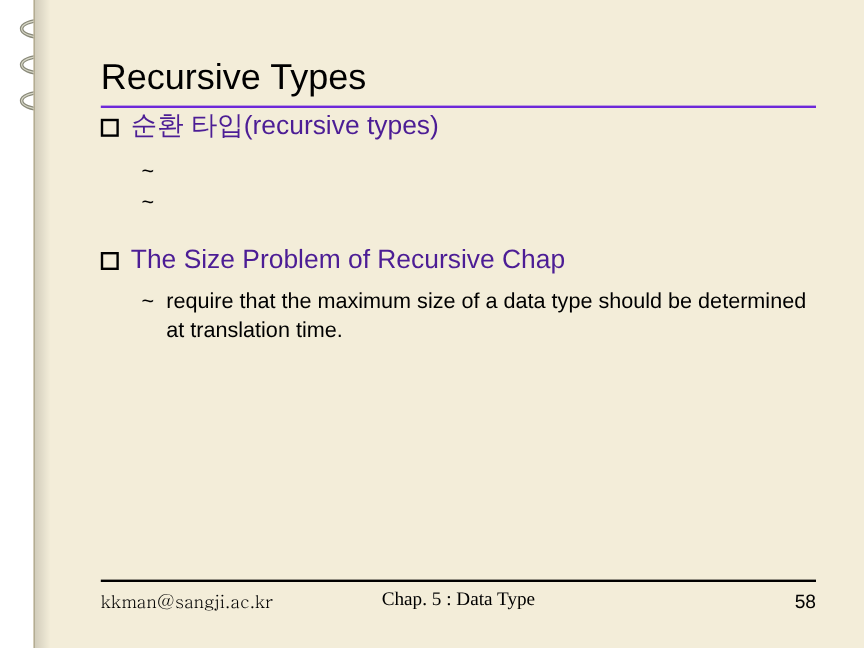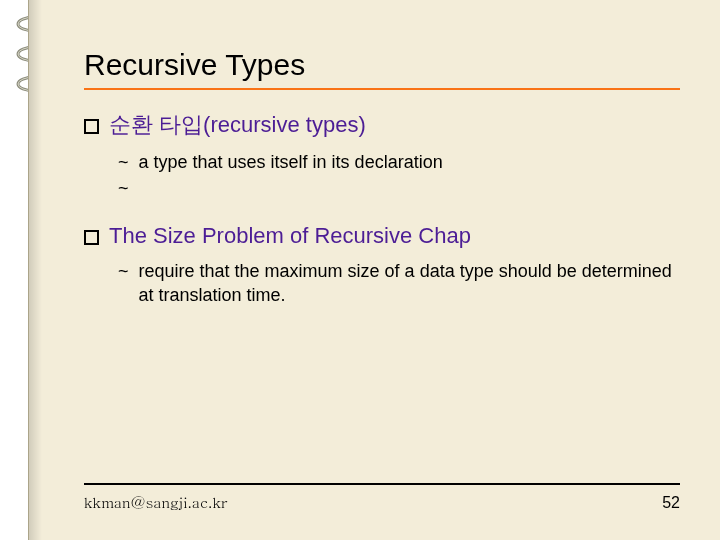--- a/index.html
+++ b/index.html
@@ -48,22 +48,21 @@
     position: absolute;
     left: 84px;
     top: 48px;
     right: 40px;
   }
   .title {
     font-size: 30px;
     font-weight: normal;
     color: #000;
     padding-bottom: 6px;
-    border-bottom: 2px solid #f97316;
-    margin-bottom: 20px;
+    border-bottom: 2px solid #6d28d9;
   }
   .section {
     margin-bottom: 22px;
   }
   .section-head {
     font-size: 22px;
     color: #4c1d95;
     margin-bottom: 10px;
     display: flex;
     align-items: baseline;
@@ -154,21 +153,20 @@
   <h1 class="title">Recursive Types</h1>
 
   <div class="section">
     <div class="section-head">
       <span class="square"></span>
       <span>순환 타입(recursive types)</span>
     </div>
     <ul class="sub-list">
       <li>
         <span class="tilde">~</span>
-        <span>a type that uses itself in its declaration</span>
       </li>
       <li>
         <span class="tilde">~</span>
       </li>
     </ul>
   </div>
 
   <div class="section">
     <div class="section-head">
       <span class="square"></span>
@@ -178,14 +176,15 @@
       <li>
         <span class="tilde">~</span>
         <span>require that the maximum size of a data type should be determined at translation time.</span>
       </li>
     </ul>
   </div>
 </div>
 
 <div class="footer">
   <span class="footer-left">kkman@sangji.ac.kr</span>
-  <span class="footer-right">52</span>
+  <span class="footer-center">Chap. 5 : Data Type</span>
+  <span class="footer-right">58</span>
 </div>
 
 </body></html>

